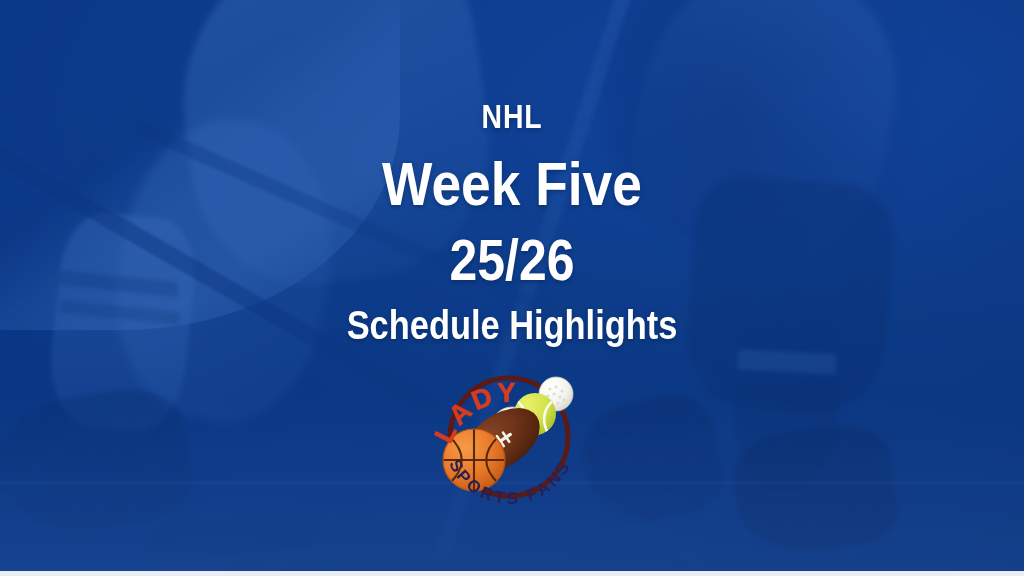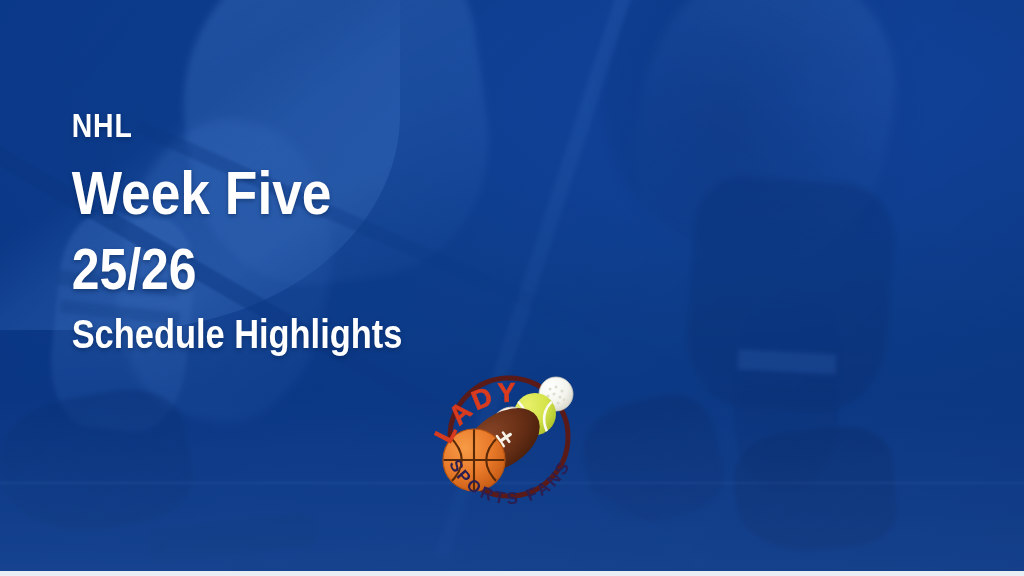--- a/index.html
+++ b/index.html
@@ -208,23 +208,22 @@
     width: 1024px; height: 5px;
     background: #e9eef5;
   }
 
   
   .text-block {
     position: absolute;
     left: 0;
     top: 100px;
     width: 1024px;
-    text-align: left;
+    text-align: center;
     z-index: 5;
-    margin-top: 9px;
   }
   .txt {
     color: #ffffff;
     font-family: "Liberation Sans Narrow", "Liberation Sans", sans-serif;
     font-weight: bold;
     letter-spacing: 0px;
     text-shadow: 0 2px 5px rgba(5,30,70,0.45);
     line-height: 1;
     margin: 0;
     transform: scaleX(0.86);

